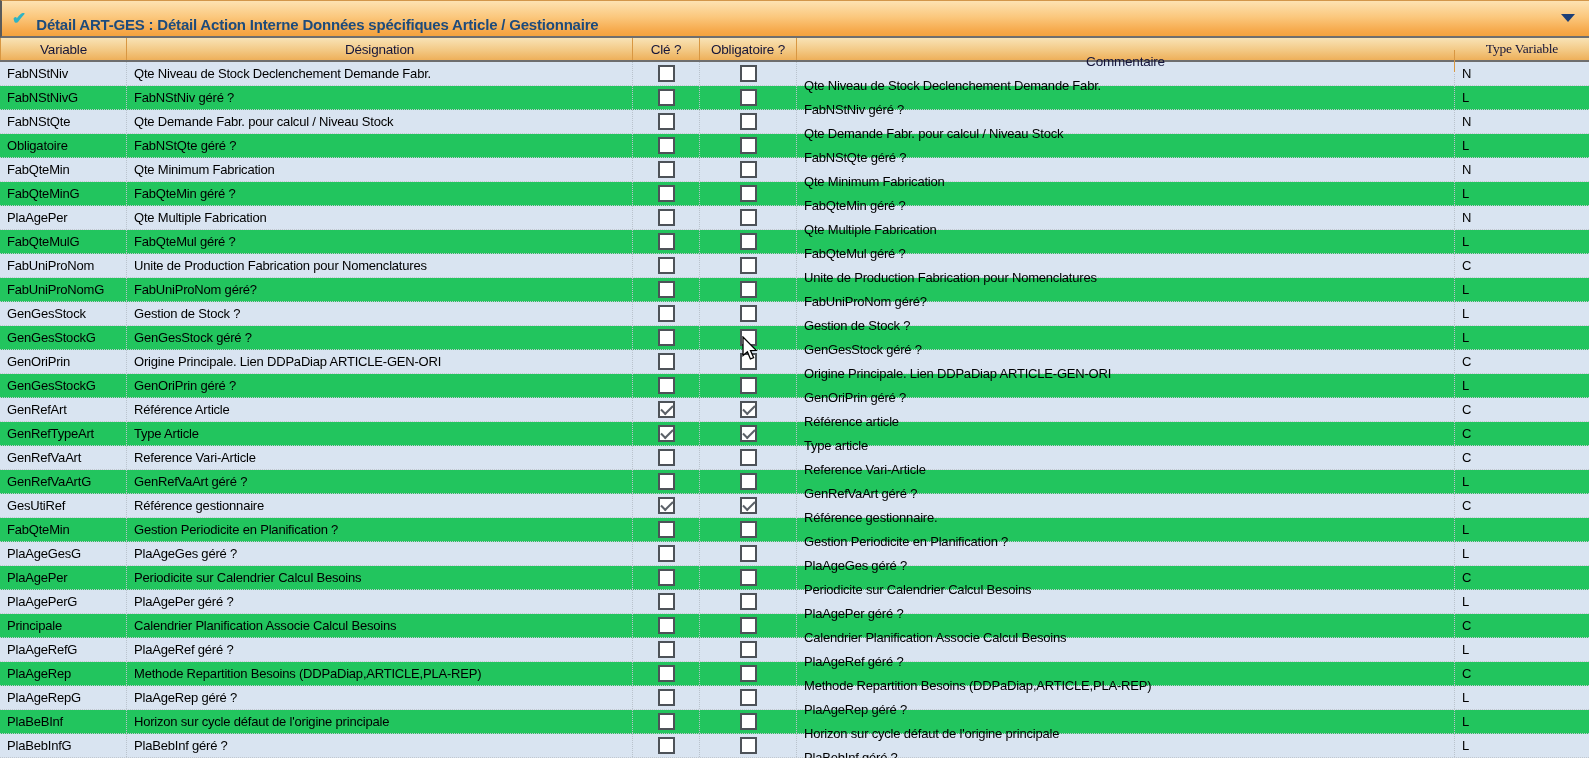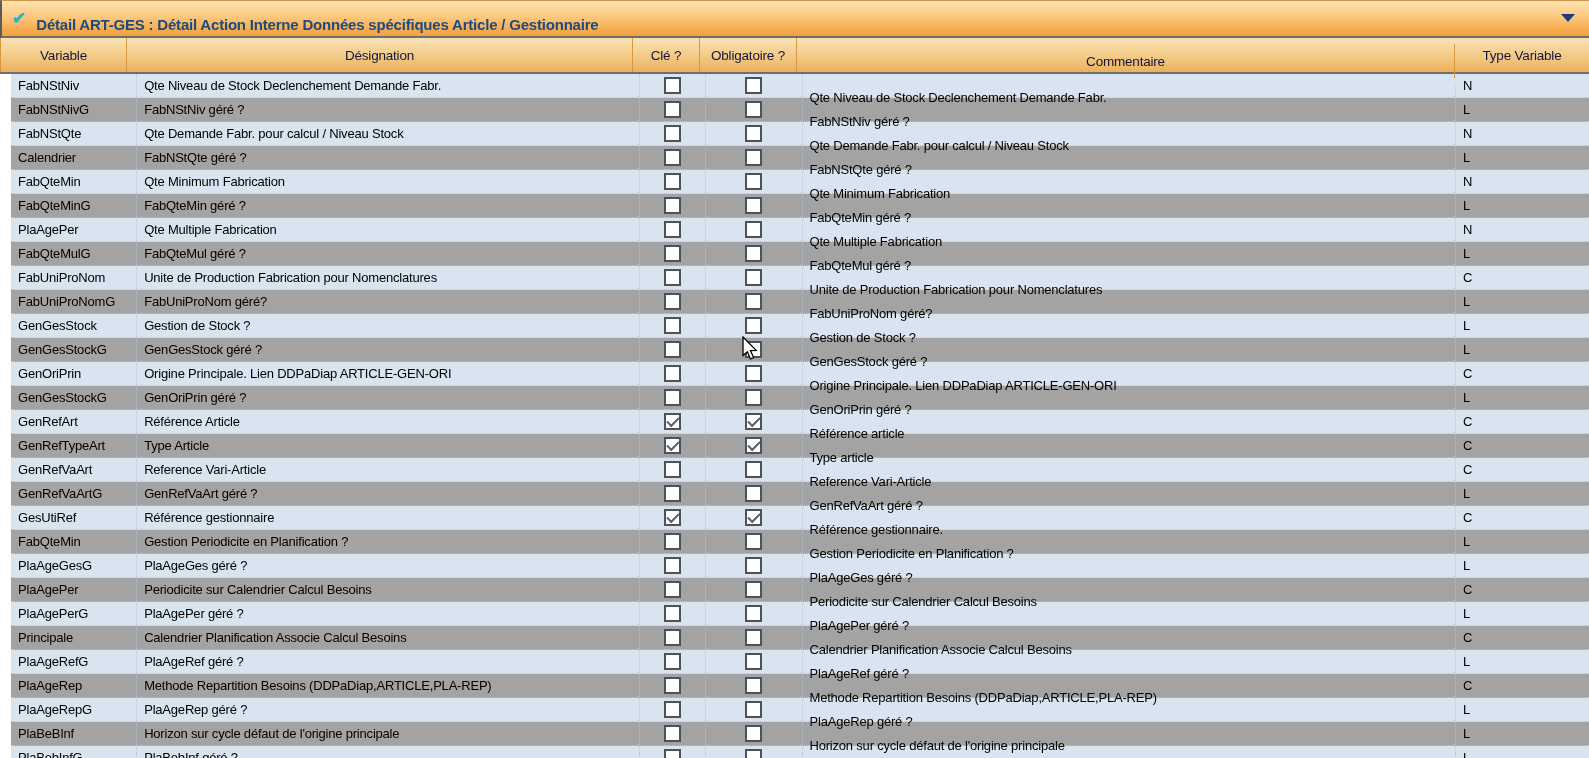--- a/index.html
+++ b/index.html
@@ -26,41 +26,40 @@
   }
   #title-dropdown {
     position:absolute; right:14px; top:13px;
     width:0; height:0;
     border-left:7px solid transparent; border-right:7px solid transparent;
     border-top:8px solid #1d3f77;
   }
 
   
   #colheader {
-    height:36px; width:100%;
+    height:24px; width:100%;
     background:linear-gradient(#f8e3b6 0%, #f3c985 55%, #eeb05a 100%);
     border-bottom:2px solid #6e6e6e;
     display:flex;
-    align-items:center;
   }
   .hcell {
     height:100%; display:flex; align-items:center; justify-content:center;
     color:#15153a; font-size:13.5px; letter-spacing:-0.2px;
     border-right:1px solid #d89742;
     overflow:hidden; white-space:nowrap;
   }
   .hcell:first-child { border-left:1px solid #d89742; }
-  .hcell:last-child { border-right:none; }
-
-  
-  #tbody { width:100%;padding-left:11px; }
+  .hcell:last-child { border-right:none;font-family:Liberation Serif, serif; }
+
+  
+  #tbody { width:100%; }
   .trow {
     height:24px; width:100%; display:flex;
     border-bottom:1px dotted #c2c8cf;
-    background:#a3a3a3;
+    background:#22c55e;
   }
   .trow.alt { background:#d9e4f1; }
   .tcell {
     height:100%; display:flex; align-items:center;
     font-size:13px; color:#000; letter-spacing:-0.2px;
     border-right:1px dotted #b9c2cc;
     overflow:hidden; white-space:nowrap;
     padding-left:7px;
   }
   .tcell.center { justify-content:center; padding-left:0; }
@@ -140,21 +139,21 @@
         <div class="tcell c-cle center">
           <div class="cb"></div>
         </div>
         <div class="tcell c-obl center">
           <div class="cb"></div>
         </div>
         <div class="tcell c-com">Qte Demande Fabr. pour calcul / Niveau Stock</div>
         <div class="tcell c-typ">N</div>
       </div>
       <div class="trow">
-        <div class="tcell c-var">Calendrier</div>
+        <div class="tcell c-var">Obligatoire</div>
         <div class="tcell c-des">FabNStQte géré ?</div>
         <div class="tcell c-cle center">
           <div class="cb"></div>
         </div>
         <div class="tcell c-obl center">
           <div class="cb"></div>
         </div>
         <div class="tcell c-com">FabNStQte géré ?</div>
         <div class="tcell c-typ">L</div>
       </div>

